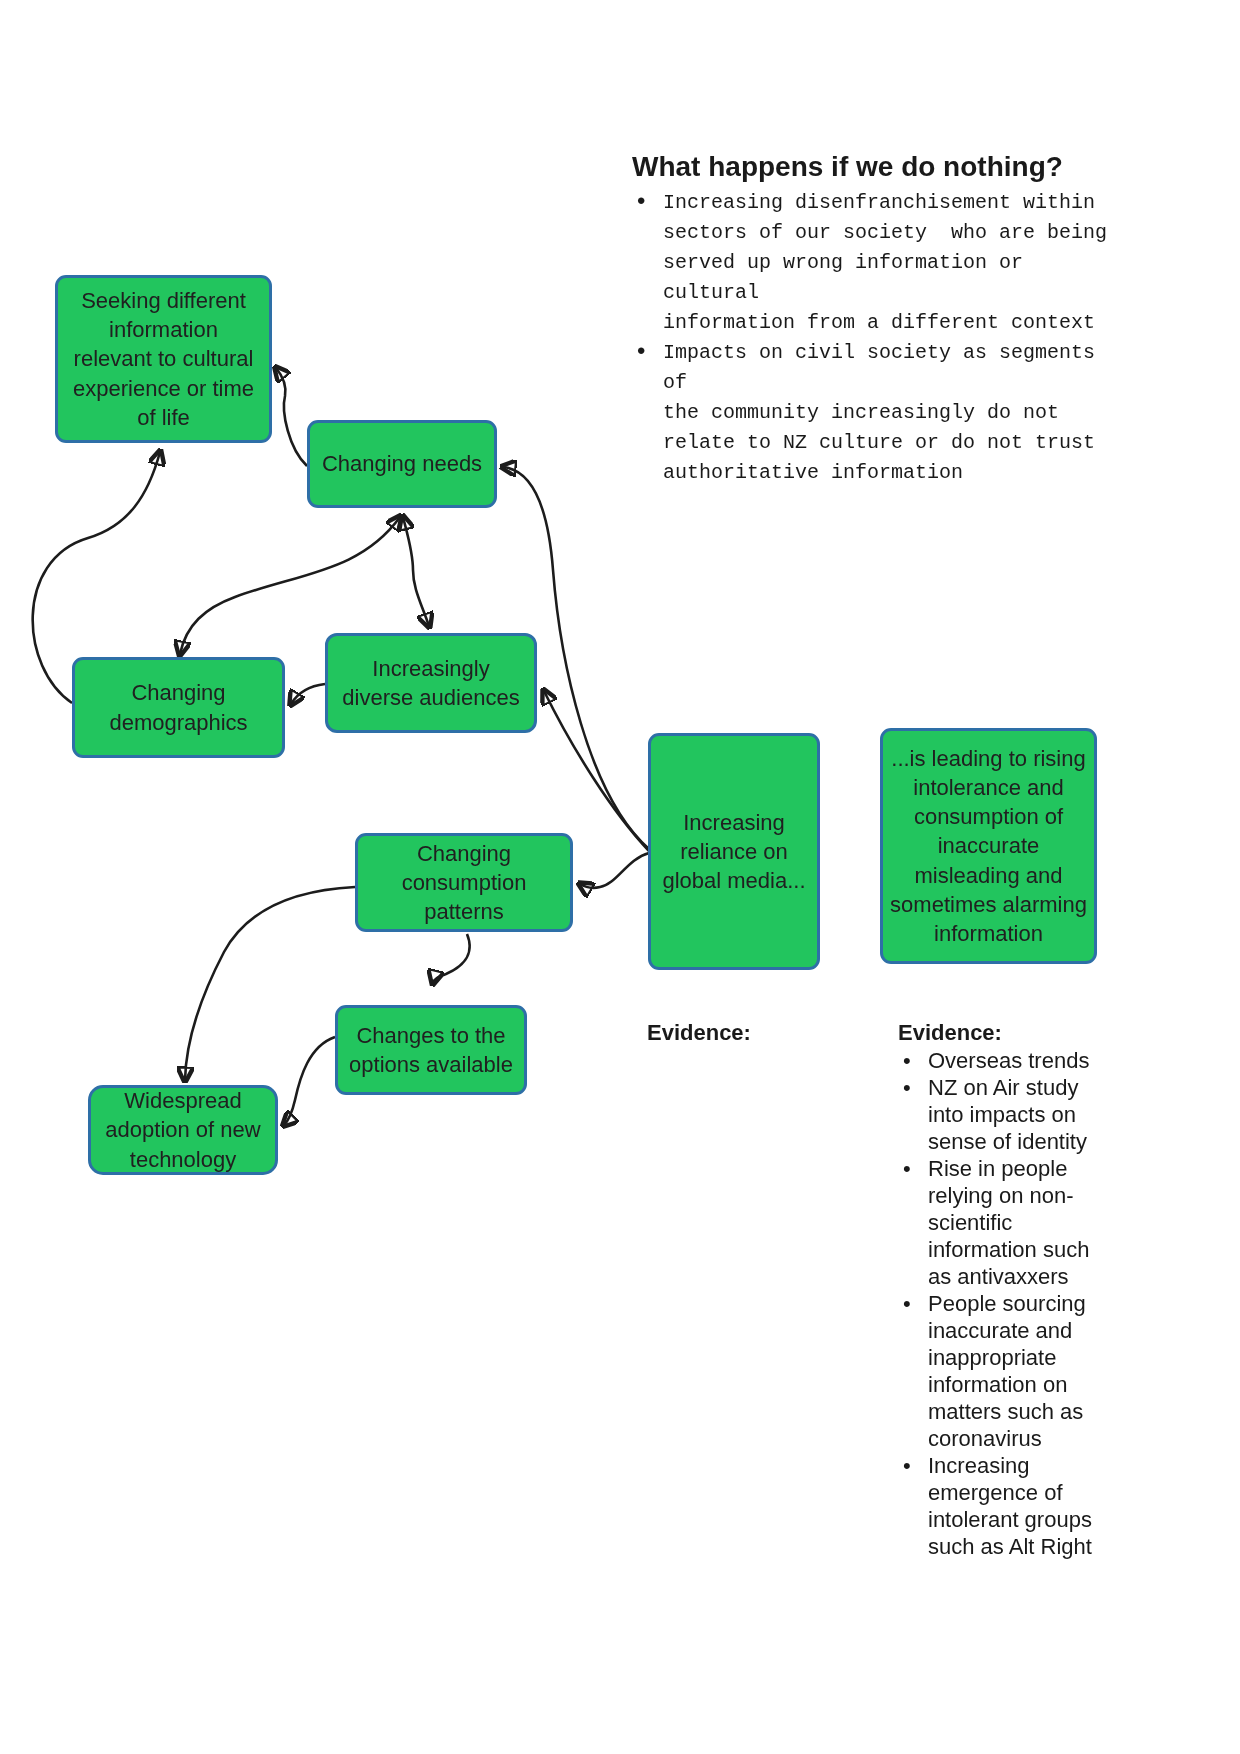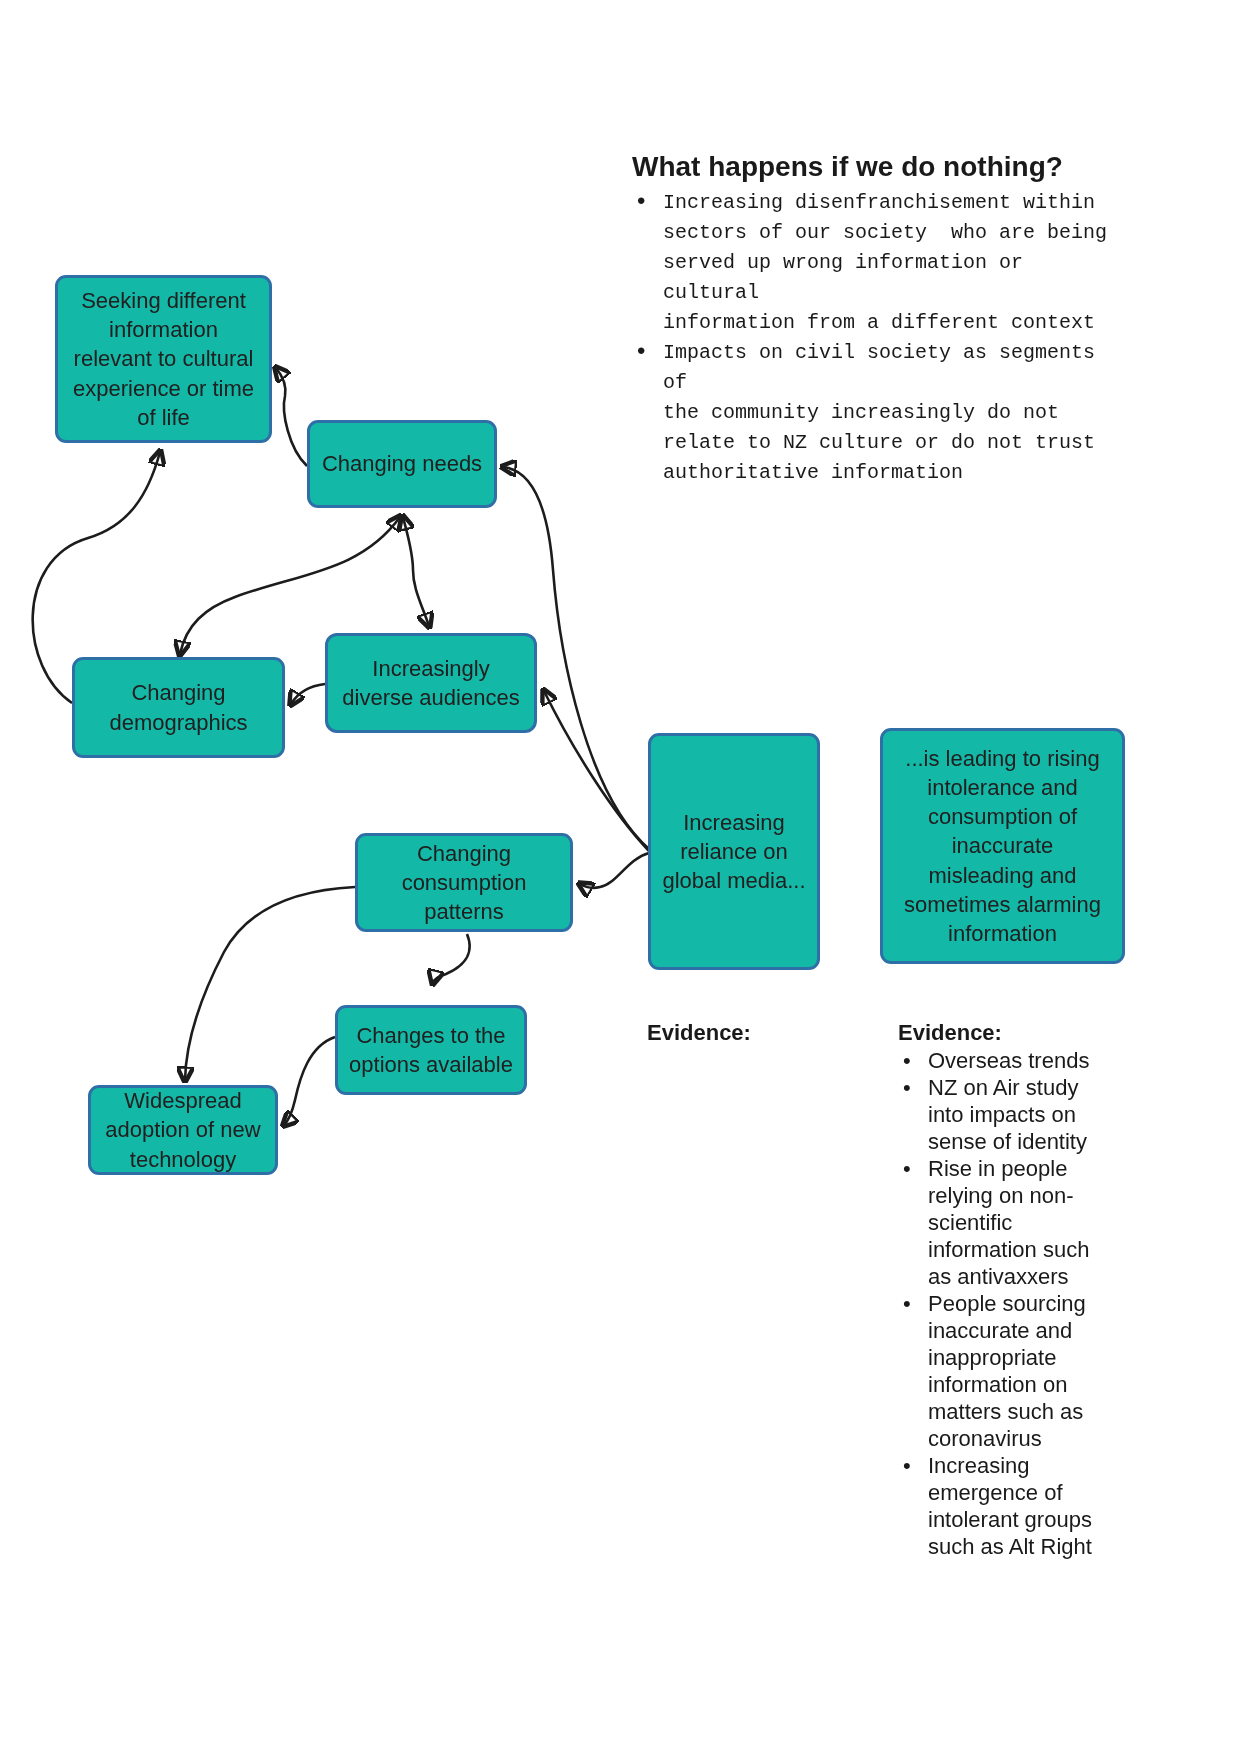--- a/index.html
+++ b/index.html
@@ -5,33 +5,33 @@
   html,body{margin:0;padding:0;background:#ffffff;}
   .canvas{
     position:relative;width:1240px;height:1754px;background:#ffffff;
     font-family:"Liberation Sans",sans-serif;color:#1a1a1a;overflow:hidden;
   }
   .arrows{position:absolute;left:0;top:0;width:1240px;height:1754px;pointer-events:none;}
   .arrows path{fill:none;stroke:var(--ink,#1c1c1c);stroke-width:2.6;}
 
   .node{
     position:absolute;border:3px solid var(--accent,#2e6fa7);border-radius:11px;
-    background:#14b8a6;display:flex;align-items:center;justify-content:center;
+    background:#22c55e;display:flex;align-items:center;justify-content:center;
     text-align:center;font-size:22px;line-height:1.32;color:#202020;
     white-space:pre-wrap;padding:2px;box-sizing:border-box;
   }
   #node-seeking      {left:55px;  top:275px;  width:217px; height:168px;}
   #node-needs        {left:307px; top:420px;  width:190px; height:88px;}
   #node-demographics {left:72px;  top:657px;  width:213px; height:101px;}
   #node-audiences    {left:325px; top:633px;  width:212px; height:100px;border-radius:12px;}
   #node-consumption  {left:355px; top:833px;  width:218px; height:99px;}
   #node-globalmedia  {left:648px; top:733px;  width:172px; height:237px;}
-  #node-leading      {left:880px; top:728px;  width:245px; height:236px;}
+  #node-leading      {left:880px; top:728px;  width:217px; height:236px;}
   #node-options      {left:335px; top:990px;  width:192px; height:90px;margin-top:15px;}
-  #node-widespread   {left:88px;  top:1085px; width:190px; height:90px;}
+  #node-widespread   {left:88px;  top:1085px; width:190px; height:90px;border-radius:15px;}
 
   .heading-block{position:absolute;left:630px;top:150px;width:480px;}
   .heading-title{font-size:28px;font-weight:bold;line-height:34px;margin:0 0 4px 2px;}
   .heading-block ul{list-style:none;margin:0;padding:0;}
   .heading-block li{
     position:relative;padding-left:33px;font-size:20px;line-height:30px;
     white-space:pre-wrap;
     font-family:Liberation Mono, monospace;
   }
   .heading-block li::before{

